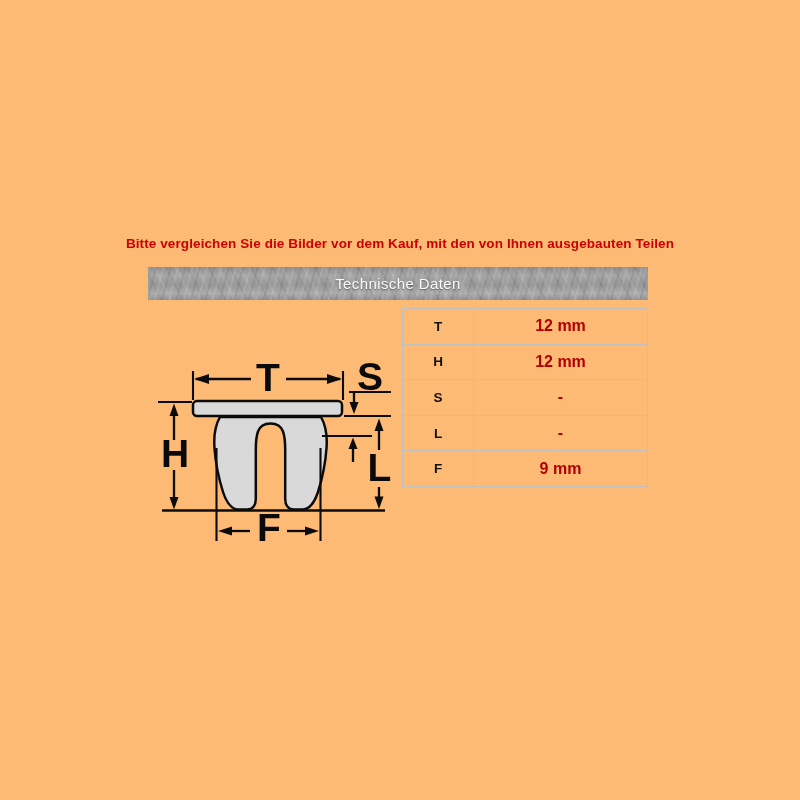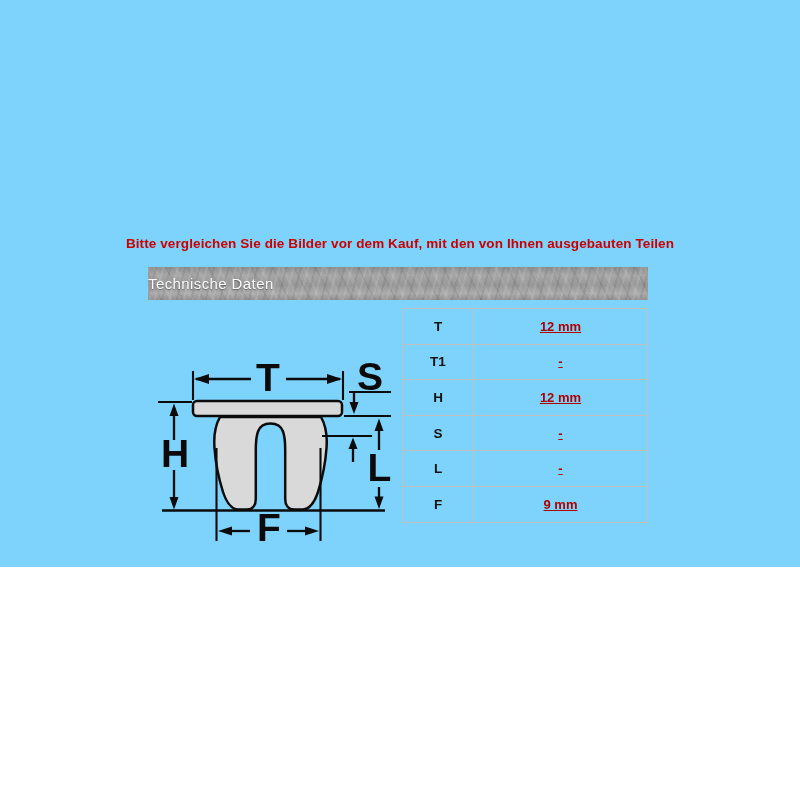--- a/index.html
+++ b/index.html
@@ -1,30 +1,30 @@
 <!DOCTYPE html>
 <html style="--notice-red: #cc0000; --value-red: #b00000; --part-fill: #d9d9d9; --outline: #0b0b0b; --table-border: #c0c0c0;"><head>
 <meta charset="utf-8">
 <style>
   html,body{margin:0;padding:0;background:#fff;}
   .canvas{
-    position:relative;width:800px;height:567px;background:#7dd3fc;overflow:hidden;
+    position:relative;width:800px;height:800px;background:#fdba74;overflow:hidden;
     font-family:"Liberation Sans","DejaVu Sans",sans-serif;
   }
   .notice{
     position:absolute;left:0;top:236px;width:800px;text-align:center;
     font-size:13.5px;font-weight:bold;color:var(--notice-red,#c00);letter-spacing:.1px;
   }
   .metal-bar{
     position:absolute;left:148px;top:267px;width:500px;height:33px;
     background:
       repeating-linear-gradient(105deg, rgba(255,255,255,.10) 0 2px, rgba(0,0,0,0) 2px 7px, rgba(0,0,0,.07) 7px 9px, rgba(0,0,0,0) 9px 14px),
       repeating-linear-gradient(63deg, rgba(255,255,255,.08) 0 3px, rgba(0,0,0,0) 3px 11px, rgba(0,0,0,.06) 11px 13px, rgba(0,0,0,0) 13px 19px),
       linear-gradient(180deg,#8f8f8f 0%,#a6a6a6 25%,#989898 55%,#ababab 80%,#929292 100%);
-    line-height:33px;
+    text-align:center;line-height:33px;
   }
   .metal-bar .bar-title{
     color:#fbfbfb;font-size:15px;letter-spacing:.4px;
     text-shadow:0 1px 1px rgba(0,0,0,.35);
   }
   .diagram{position:absolute;left:0;top:0;}
   .dim-line{stroke:var(--outline,#0b0b0b);stroke-width:2.3;fill:none;}
   .thin-line{stroke:var(--outline,#0b0b0b);stroke-width:2.1;fill:none;}
   .arrow{fill:var(--outline,#0b0b0b);stroke:none;}
   .part{fill:var(--part-fill,#d9d9d9);stroke:var(--outline,#0b0b0b);stroke-width:2.5;}
@@ -34,21 +34,21 @@
   }
   .spec-table{
     position:absolute;left:402px;top:308px;width:246px;
     border-collapse:collapse;table-layout:fixed;
   }
   .spec-table td{
     border:1px solid var(--table-border,#c0c0c0);
     height:34.6px;text-align:center;vertical-align:middle;padding:0;
   }
   .spec-table td.param{width:70px;font-size:13.5px;font-weight:bold;color:#111;}
-  .spec-table td.value{font-size:13px;font-weight:bold;color:var(--value-red,#b00000);text-decoration:underline;}
+  .spec-table td.value{font-size:16px;font-weight:bold;color:var(--value-red,#b00000);}
 </style>
 </head>
 <body>
 
 <div class="canvas">
 
   <div class="notice">Bitte vergleichen Sie die Bilder vor dem Kauf, mit den von Ihnen ausgebauten Teilen</div>
 
   <div class="metal-bar">
     <span class="bar-title">Technische Daten</span>
@@ -132,24 +132,20 @@
     </g>
   </svg>
 
   <table class="spec-table">
     <tbody>
       <tr>
         <td class="param">T</td>
         <td class="value">12 mm</td>
       </tr>
       <tr>
-        <td class="param">T1</td>
-        <td class="value">-</td>
-      </tr>
-      <tr>
         <td class="param">H</td>
         <td class="value">12 mm</td>
       </tr>
       <tr>
         <td class="param">S</td>
         <td class="value">-</td>
       </tr>
       <tr>
         <td class="param">L</td>
         <td class="value">-</td>

